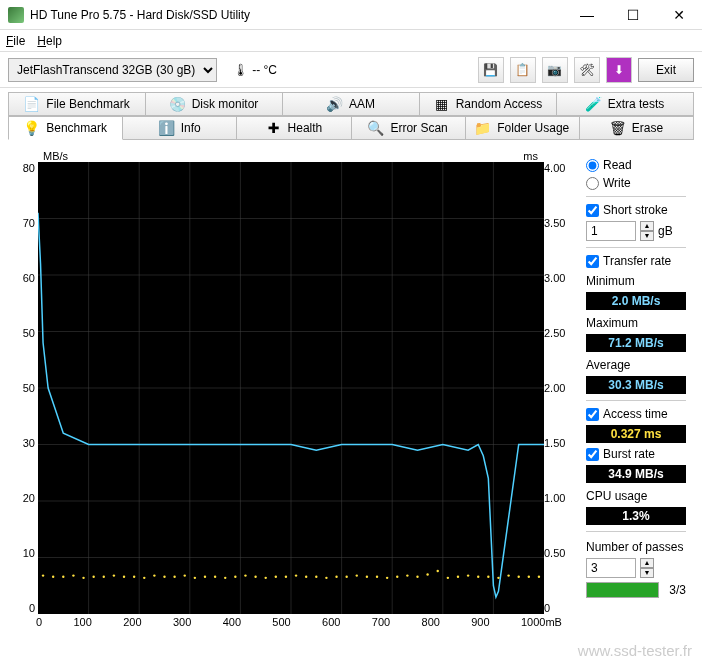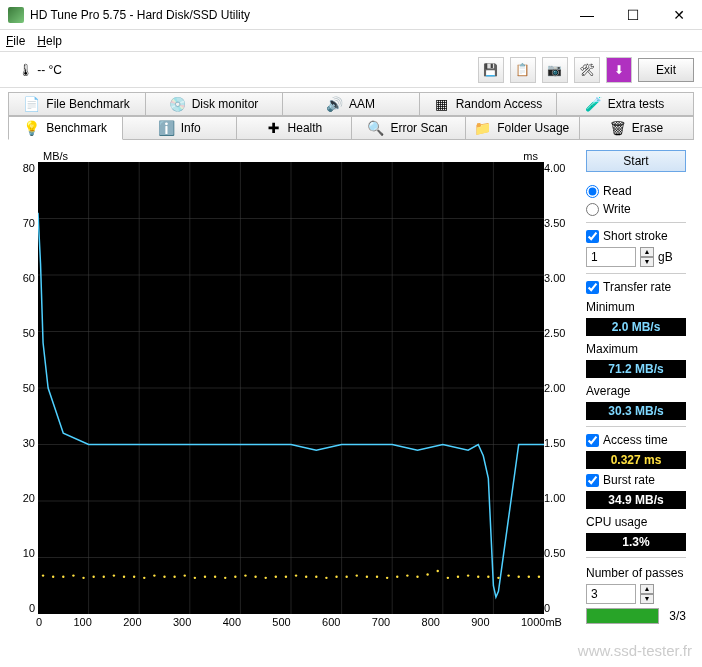--- a/index.html
+++ b/index.html
@@ -63,20 +63,23 @@
     <div class="winbtn">✕</div>
   </div>
 </div>
 
 <div class="menubar">
   <span>File</span>
   <span>Help</span>
 </div>
 
 <div class="toolbar">
+  <select>
+    <option>JetFlashTranscend 32GB (30 gB)</option>
+  </select>
   <div class="temp">
     <span>🌡</span>
     <span>-- °C</span>
   </div>
   <div style="flex:1"></div>
   <div class="tb">💾</div>
   <div class="tb">📋</div>
   <div class="tb">📷</div>
   <div class="tb">🛠</div>
   <div class="tb dl">⬇</div>
@@ -244,21 +247,20 @@
         <span>500</span>
         <span>600</span>
         <span>700</span>
         <span>800</span>
         <span>900</span>
         <span>1000mB</span>
       </div>
   </div>
 
   <div class="sidepanel">
-    <div class="btn">Start</div>
     <div style="height:4px"></div>
     <div class="radio-row">
         <input type="radio" checked="" style="">
         <span>Read</span>
       </div>
     <div class="radio-row">
         <input type="radio" style="">
         <span>Write</span>
       </div>
     <hr class="sep">

